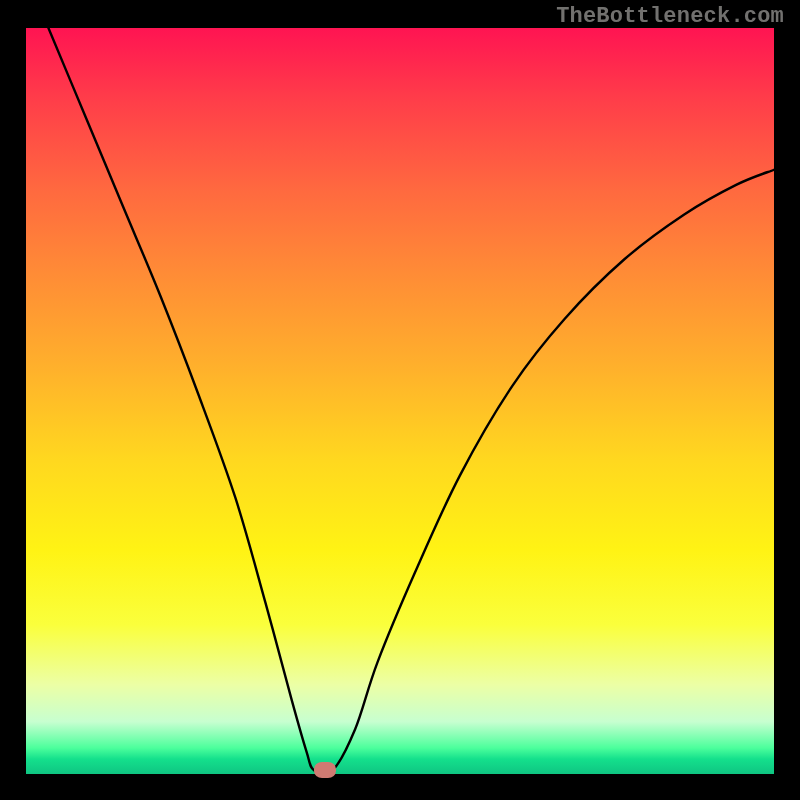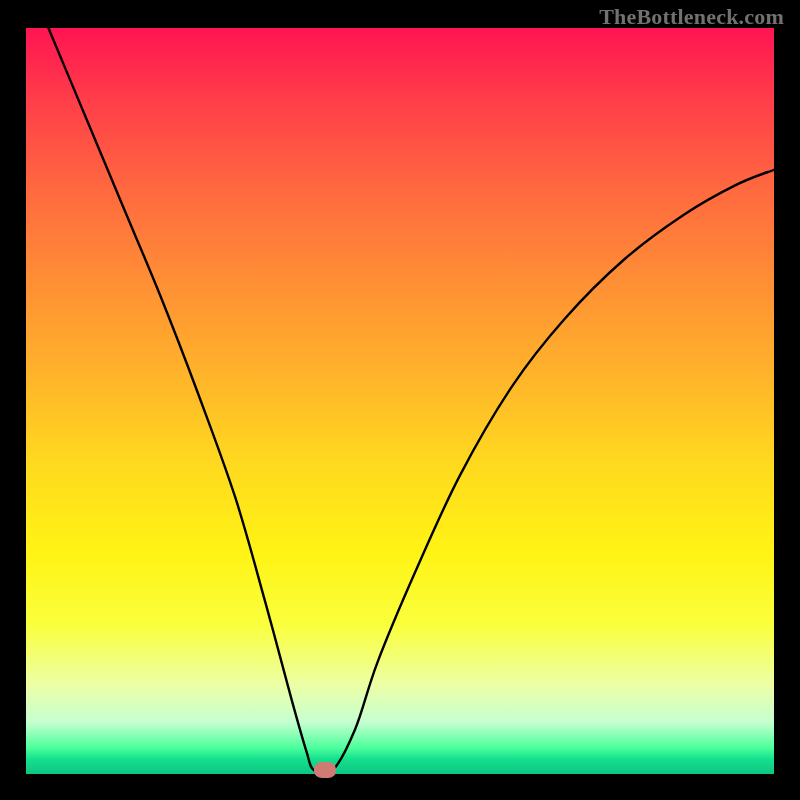--- a/index.html
+++ b/index.html
@@ -7,21 +7,21 @@
   .frame {
     position: relative;
     width: 800px;
     height: 800px;
     background: #000;
   }
   .watermark {
     position: absolute;
     top: 4px;
     right: 16px;
-    font-family: Liberation Serif, serif;
+    font-family: Liberation Mono, monospace;
     font-size: 22px;
     font-weight: 600;
     color: #72716f;
     letter-spacing: 0.2px;
   }
   .plot-area {
     position: absolute;
     left: 26px;
     top: 28px;
     width: 748px;

